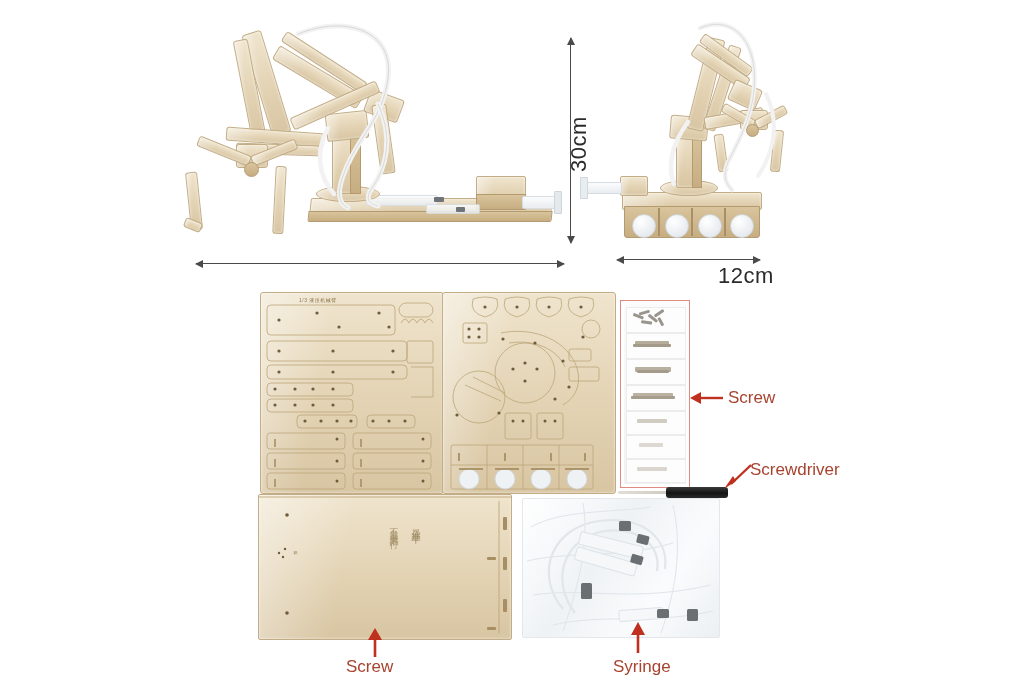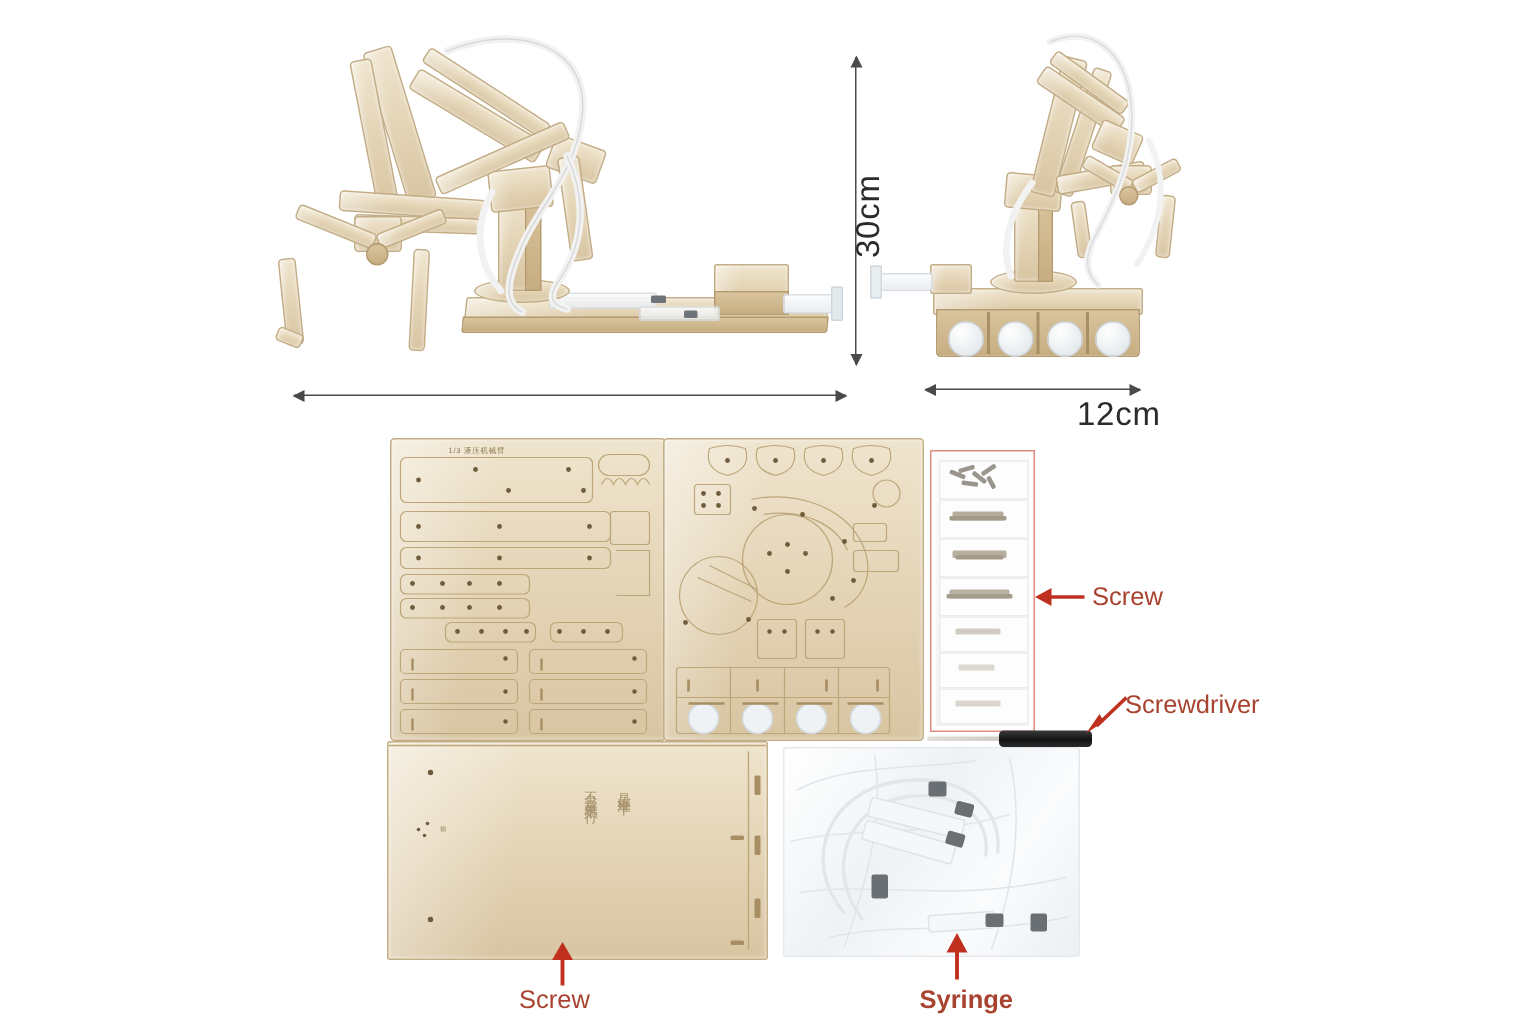--- a/index.html
+++ b/index.html
@@ -451,15 +451,15 @@
         <rect x="164" y="110" width="11" height="12" rx="1.5" fill="#6a6f74"></rect>
       </g>
     </svg>
   </div>
   <div class="abs callout-arrow" style="left:629px;top:622px;">
     <svg width="18" height="32" viewBox="0 0 18 32">
       <line x1="9" y1="31" x2="9" y2="10" stroke="#c0301f" stroke-width="2.6"></line>
       <polygon points="9,0 2,13 16,13" fill="#c0301f"></polygon>
     </svg>
   </div>
-  <div class="abs callout-text" style="left:613px;top:657px;font-weight:bold;">Syringe</div>
+  <div class="abs callout-text" style="left:613px;top:657px;">Syringe</div>
 
 </div>
 
 </body></html>

